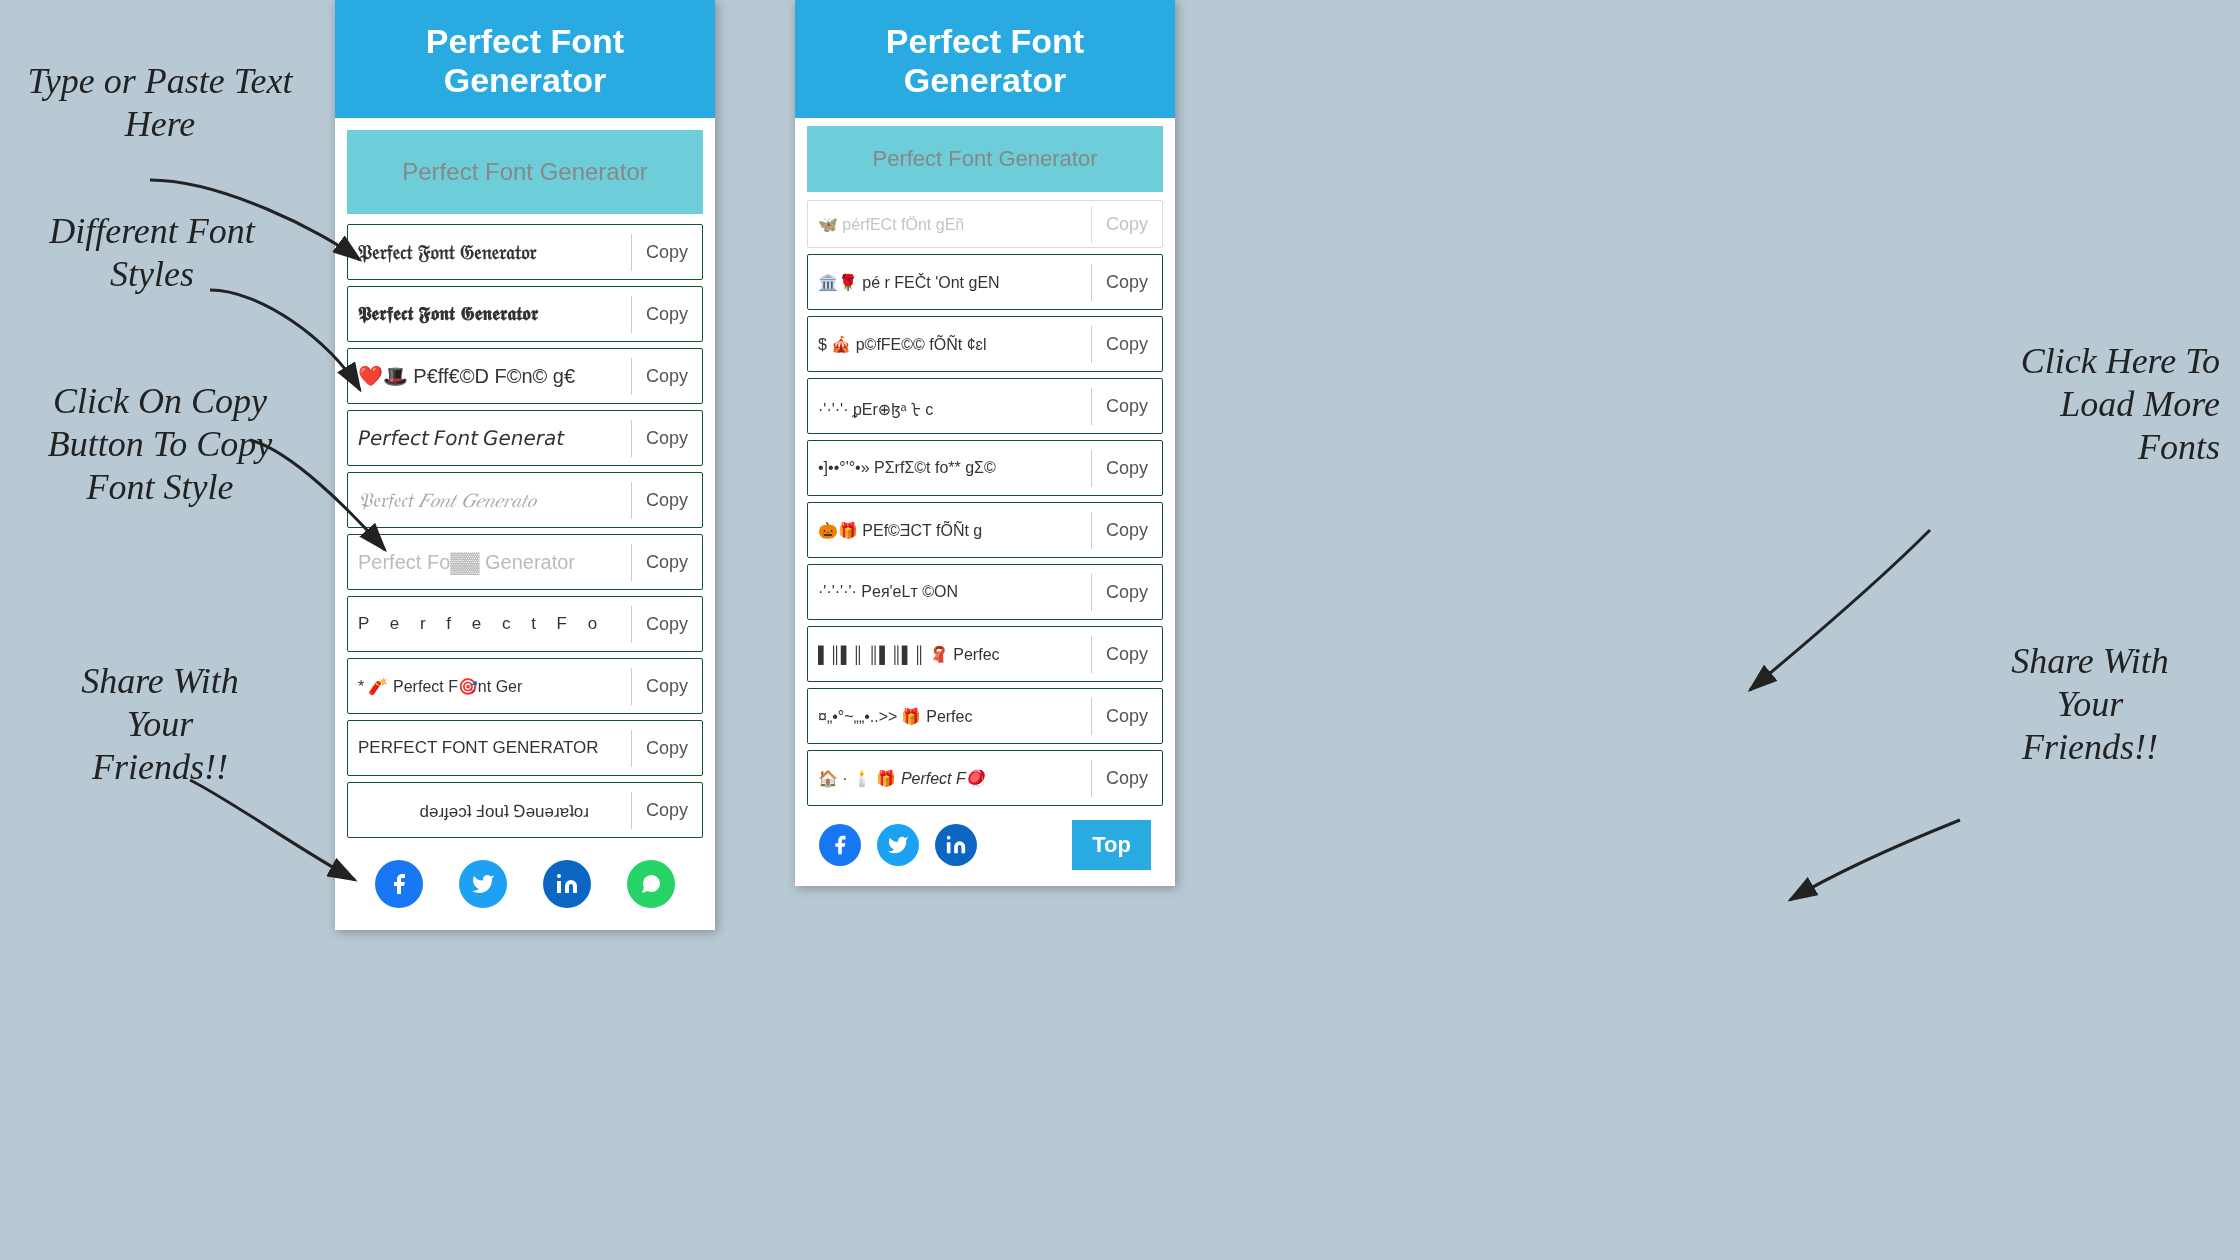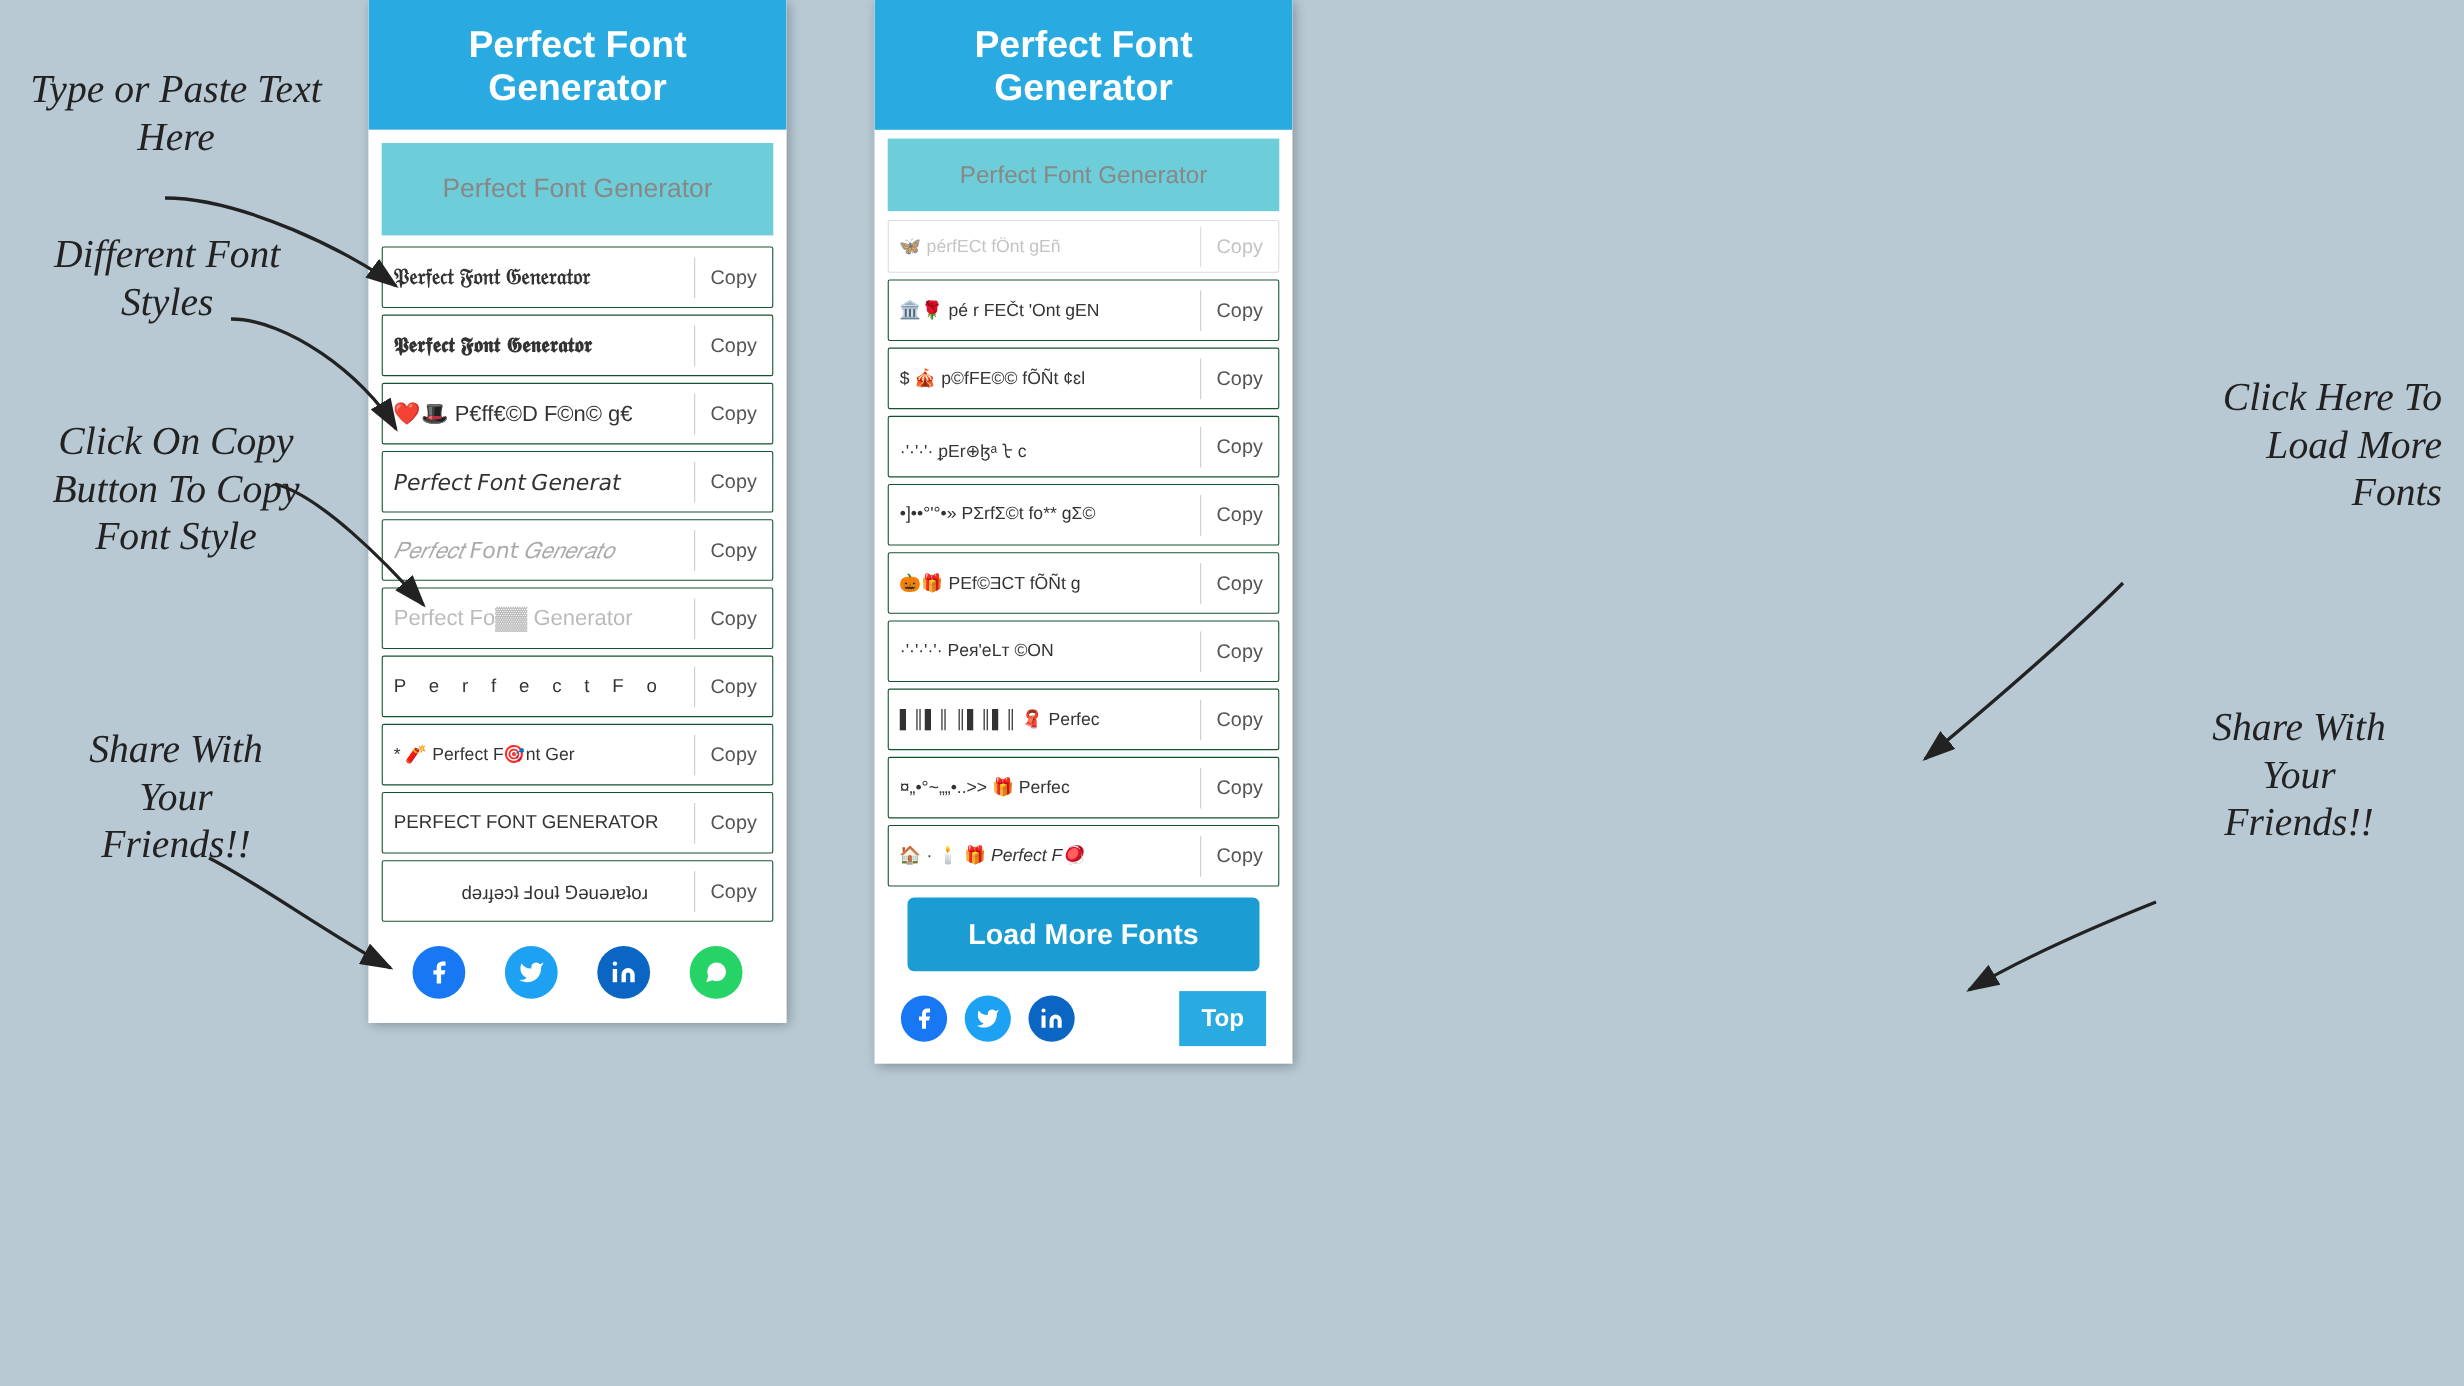--- a/index.html
+++ b/index.html
@@ -239,21 +239,21 @@
       <span class="font-text">❤️🎩 P€ff€©D F©n© g€</span>
       <button class="copy-btn">Copy</button>
     </div>
 
     <div class="font-row">
       <span class="font-text font-italic-serif">𝘗𝘦𝘳𝘧𝘦𝘤𝘵 𝘍𝘰𝘯𝘵 𝘎𝘦𝘯𝘦𝘳𝘢𝘵</span>
       <button class="copy-btn">Copy</button>
     </div>
 
     <div class="font-row">
-      <span class="font-text font-light-italic">𝑃𝑒𝑟𝑓𝑒𝑐𝑡 𝘍𝘰𝘯𝘵 𝐺𝑒𝑛𝑒𝑟𝑎𝑡𝑜</span>
+      <span class="font-text font-light-italic">𝔓𝔢𝔯𝔣𝔢𝔠𝔱 𝐹𝑜𝑛𝑡 𝐺𝑒𝑛𝑒𝑟𝑎𝑡𝑜</span>
       <button class="copy-btn">Copy</button>
     </div>
 
     <div class="font-row">
       <span class="font-text" style="color:#bbb;">Perfect Fo▓▓ Generator</span>
       <button class="copy-btn">Copy</button>
     </div>
 
     <div class="font-row">
       <span class="font-text font-spaced">P e r f e c t  F o n t</span>
@@ -351,21 +351,20 @@
     <div class="font-row">
       <span class="font-text font-small">¤„•°~„„•..&gt;&gt;  🎁 Perfec</span>
       <button class="copy-btn">Copy</button>
     </div>
 
     <div class="font-row">
       <span class="font-text font-small">🏠 · 🕯️ 🎁 <em>Perfect F🪀</em></span>
       <button class="copy-btn">Copy</button>
     </div>
 
-    <button class="load-more-btn">Load More Fonts</button>
 
     <div class="right-bottom-row">
       <div style="display:flex; gap:16px; align-items:center;">
         <div class="social-icon social-facebook" style="width:42px;height:42px;">
           <svg width="22" height="22" viewBox="0 0 24 24" fill="white">
               <path d="M18 2h-3a5 5 0 0 0-5 5v3H7v4h3v8h4v-8h3l1-4h-4V7a1 1 0 0 1 1-1h3z"></path>
             </svg>
         </div>
         <div class="social-icon social-twitter" style="width:42px;height:42px;">
           <svg width="22" height="22" viewBox="0 0 24 24" fill="white">

